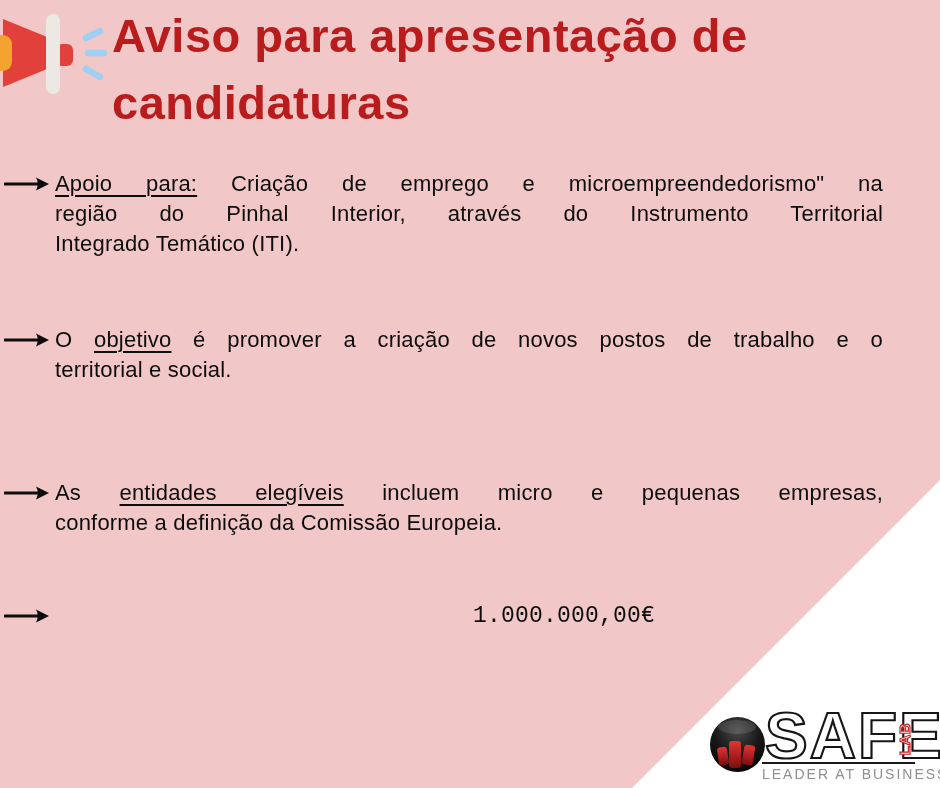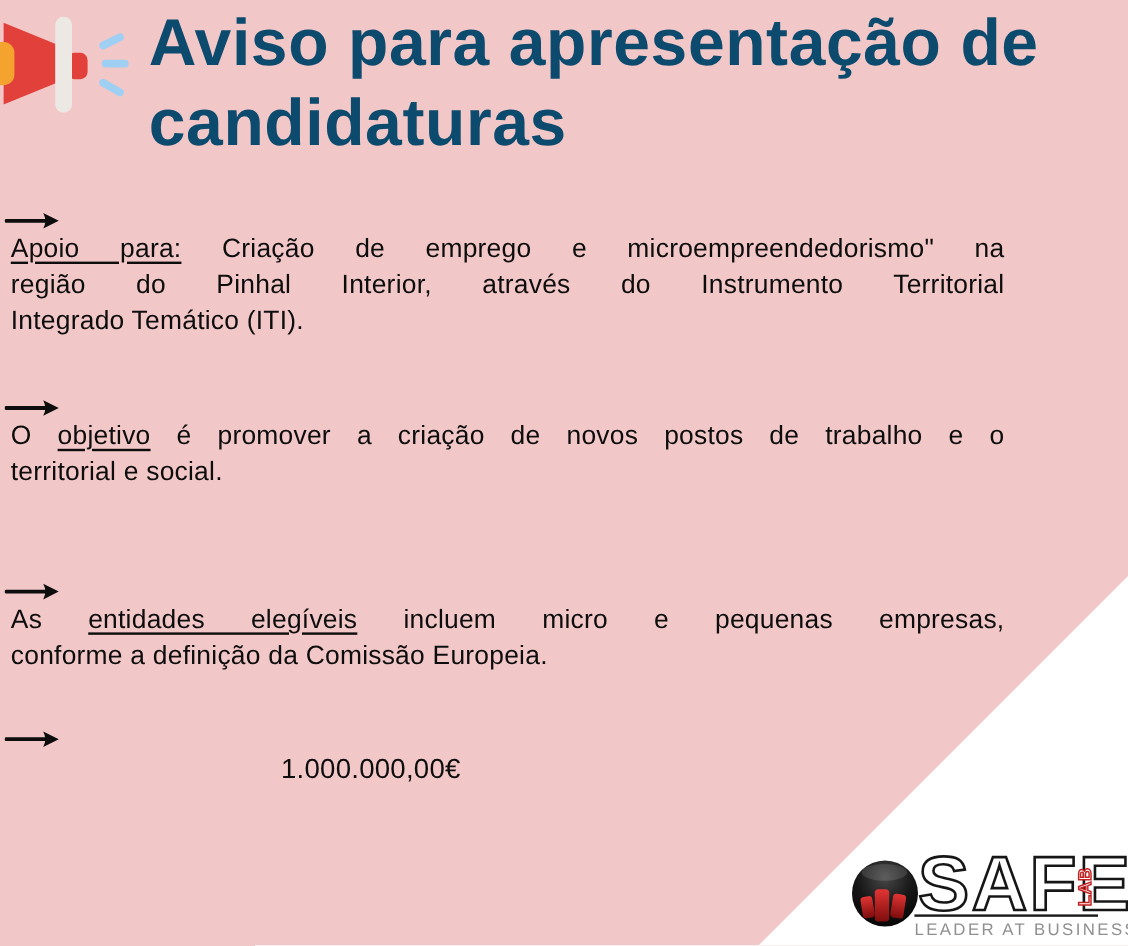--- a/index.html
+++ b/index.html
@@ -5,37 +5,37 @@
   html,body{margin:0;padding:0;background:#fff;}
   .canvas{
     position:relative;width:940px;height:788px;overflow:hidden;
     background:#f2c7c7;
     font-family:"Liberation Sans", sans-serif;
     color:#0d0d0d;
   }
   
   .megaphone{position:absolute;left:0;top:2px;}
   .title{
-    position:absolute;left:124px;top:2px;width:810px;
-    font-size:55px;font-weight:700;line-height:67px;letter-spacing:.5px;
-    color:#0c4a6e;
+    position:absolute;left:112px;top:2px;width:810px;
+    font-size:47px;font-weight:700;line-height:67px;letter-spacing:.5px;
+    color:#b91c1c;
   }
   
-  .bullet{position:absolute;left:4px;display:flex;align-items:flex-start;flex-direction:column;}
+  .bullet{position:absolute;left:4px;display:flex;align-items:flex-start;}
   .bullet .arrow{flex:0 0 auto;margin-top:7px;}
   .blines{margin-left:5px;}
   .b1 .blines,.b2 .blines,.b3 .blines{width:828px;font-size:22px;line-height:30px;}
   .b4 .blines{width:600px;font-size:23px;line-height:33px;}
   .b5 .blines{font-size:23px;line-height:32px;}
   .b1{top:169px;} .b2{top:325px;} .b3{top:478px;} .b4{top:600px;} .b5{top:693px;}
   .b4 .arrow,.b5 .arrow{margin-top:8px;}
   .line{letter-spacing:.2px;}
   .line.justify{text-align:justify;text-align-last:justify;text-justify:inter-word;}
   .line.left{text-align:left;}
-  .line.center{text-align:center;}
+  .line.center{text-align:right;font-family:Liberation Mono, monospace;}
   .u{text-decoration:underline;text-decoration-thickness:2px;text-underline-offset:4px;}
   
   .corner-cut{
     position:absolute;left:0;top:0;width:940px;height:788px;
     background:#ffffff;z-index:1;
     clip-path:polygon(940px 480px,940px 788px,632px 788px);
   }
   
   .logo{position:absolute;left:705px;top:712px;width:220px;height:72px;z-index:2;}
   .logo-circle{

